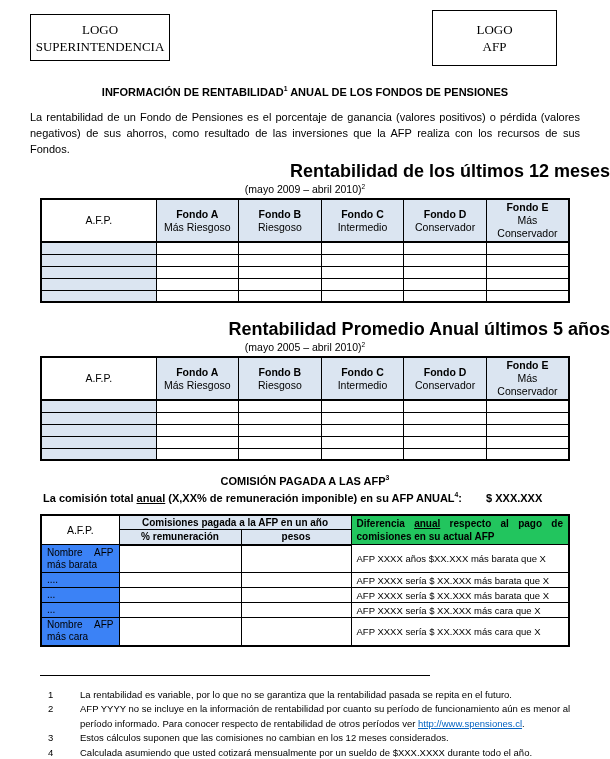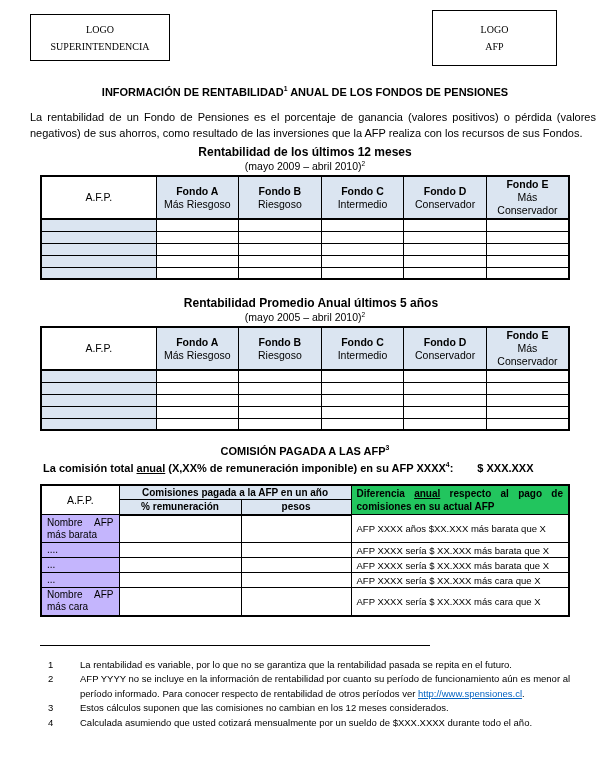--- a/index.html
+++ b/index.html
@@ -8,33 +8,33 @@
     width:610px; height:759px;
     font-family:"Liberation Sans", sans-serif;
     color:#000; overflow:hidden;
   }
   .page { position:relative; width:610px; height:759px; background:#fff; }
 
   
   .logo-row { display:flex; justify-content:space-between; align-items:flex-start; padding:10px 53px 0 30px; }
   .logo-box {
     border:1px solid #000; display:flex; flex-direction:column; justify-content:center; align-items:center;
-    font-family:"Liberation Serif", serif; font-size:10px; line-height:17px; text-align:center;
+    font-family:"Liberation Serif", serif; font-size:13px; line-height:17px; text-align:center;
   }
   .logo-left  { width:140px; height:47px; margin-top:4px; }
   .logo-right { width:125px; height:56px; }
 
   
   .doc-title { margin-top:20px; text-align:center; font-weight:bold; font-size:11px; }
   .doc-subtitle { margin-top:3px; text-align:center; font-size:10.5px; }
   sup { font-size:0.62em; vertical-align:super; line-height:0; }
 
-  .intro { margin:11px 14px 0 30px; font-size:11px; line-height:16px; text-align:justify; }
-
-  .section-heading { margin-top:4px; text-align:center; font-weight:bold; font-size:12px; }
+  .intro { margin:11px 30px 0 30px; font-size:11px; line-height:16px; text-align:justify; }
+
+  .section-heading { margin-top:4px; text-align:right; font-weight:bold; font-size:18px; }
   .section-heading.big-gap { margin-top:16px;padding-left:12px; }
   .section-period { text-align:center; font-size:10.5px; margin-top:1px; }
 
   
   table { border-collapse:collapse; table-layout:fixed; }
   .fund-table { width:528px; margin:3px 0 0 40px; border:2px solid #000; }
   .fund-table td { border:1px solid #000; font-size:10.5px; text-align:center; vertical-align:middle; }
   .fund-table .head td { background:#dbe5f1; border-bottom:2px solid #000; padding:1px 0; line-height:13px; }
   .fund-table .head td.afp-head { background:#ffffff; font-size:10.5px; }
   .fund-table .fund-name { font-weight:bold; }
@@ -53,21 +53,21 @@
   .comm-table td { border:1px solid #000; font-size:10px; vertical-align:middle; }
   .comm-table col.c1 { width:78px; }
   .comm-table col.c2 { width:122px; }
   .comm-table col.c3 { width:110px; }
   .comm-table col.c4 { width:218px; }
   .comm-table .hd { background:#dbe5f1; font-weight:bold; text-align:center; padding:1px 2px; }
   .comm-table td.afp-hd { background:#ffffff; text-align:center; font-weight:normal; font-size:10.5px; }
   .comm-table td.diff-hd { background:#22c55e; font-weight:bold; text-align:justify; padding:1px 5px; line-height:13px; }
   .comm-table td.diff-hd .u, .comm-table .afp-cell .u { text-decoration:underline; }
   .comm-table .sub-hd { border-bottom:2px solid #000; }
-  .comm-table td.afp-cell { background:#c4b5fd; text-align:justify; padding:1px 5px; line-height:12px; }
+  .comm-table td.afp-cell { background:#3b82f6; text-align:justify; padding:1px 5px; line-height:12px; }
   .comm-table td.diff-cell { text-align:left; padding:1px 5px; font-size:9.5px; }
   .comm-table td.diff-cell b { font-weight:normal; }
   .comm-table tr.tall td { height:28px; }
   .comm-table tr.short td { height:14px; }
 
   
   .foot-sep { width:390px; margin:28px 0 0 40px; border-top:1px solid #000; }
   .footnotes { margin:12px 34px 0 48px; font-size:9.5px; line-height:14.5px; }
   .footnote { display:flex; }
   .footnote .num { width:32px; flex:0 0 32px; }
@@ -255,21 +255,21 @@
           <td></td>
           <td></td>
         </tr>
   </tbody>
     </table>
 
   <div class="comm-heading">
     <span>COMISIÓN PAGADA A LAS AFP</span><sup>3</sup>
   </div>
   <div class="comm-line">
-    <span>La comisión total </span><span class="u">anual</span><span> (X,XX% de remuneración imponible) en su AFP XXXX</span><sup>4</sup><span>:</span><span class="amount">$ XXX.XXX</span>
+    <span>La comisión total </span><span class="u">anual</span><span> (X,XX% de remuneración imponible) en su AFP ANUAL</span><sup>4</sup><span>:</span><span class="amount">$ XXX.XXX</span>
   </div>
 
   <table class="comm-table">
     <colgroup>
         <col class="c1">
         <col class="c2">
         <col class="c3">
         <col class="c4">
       </colgroup>
     <tbody>

